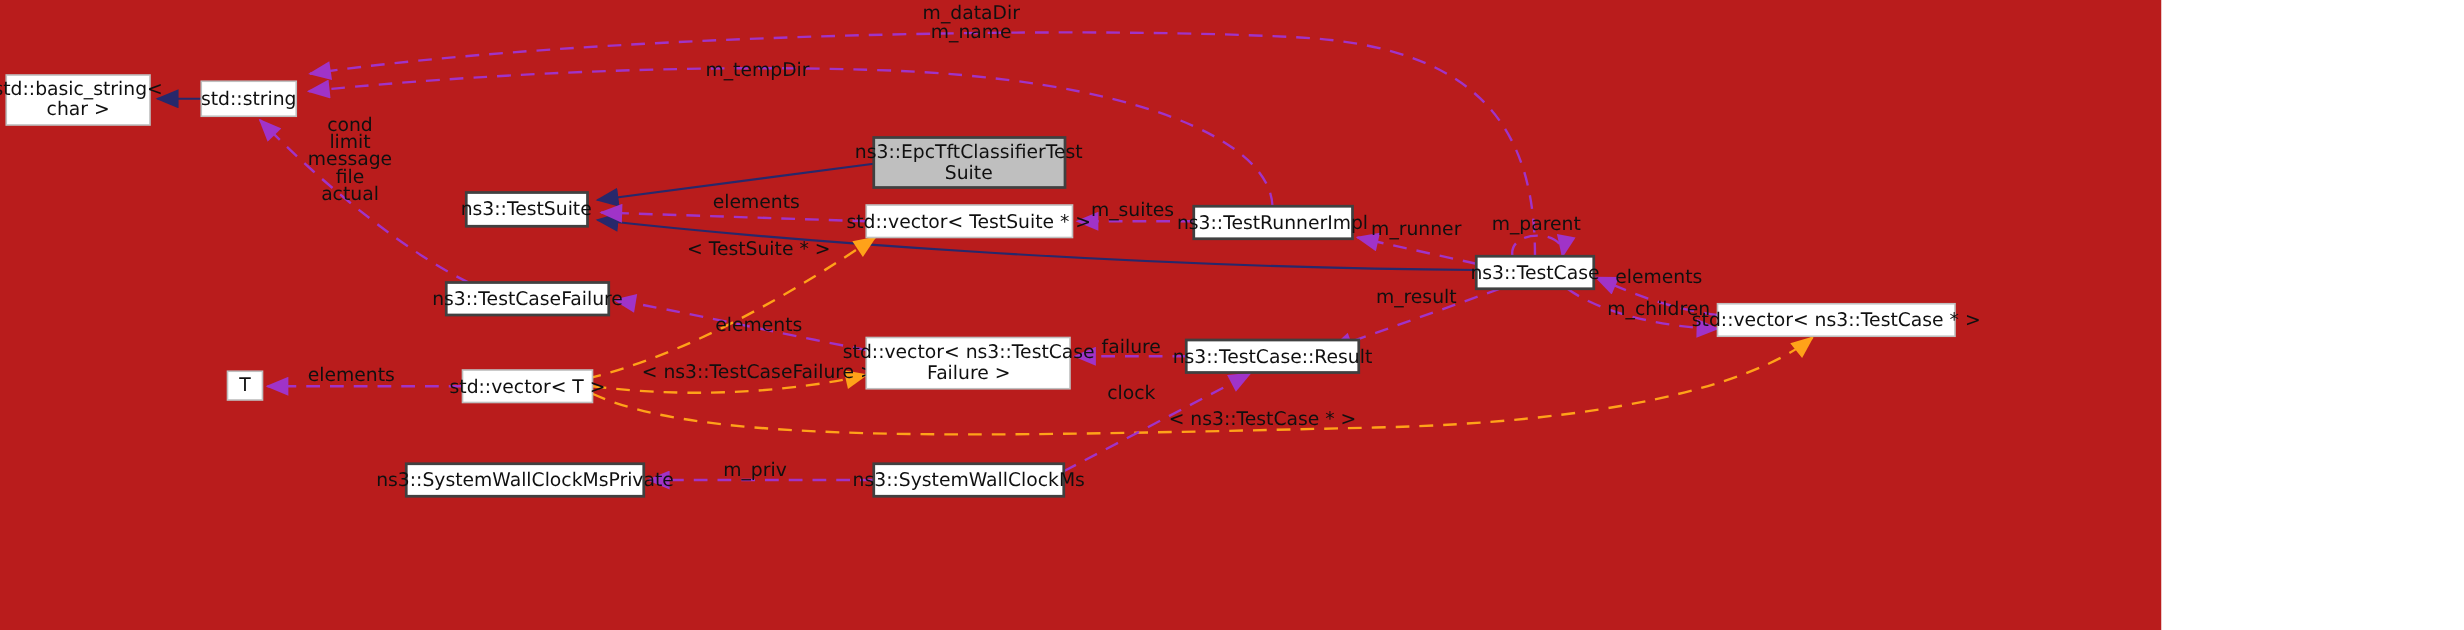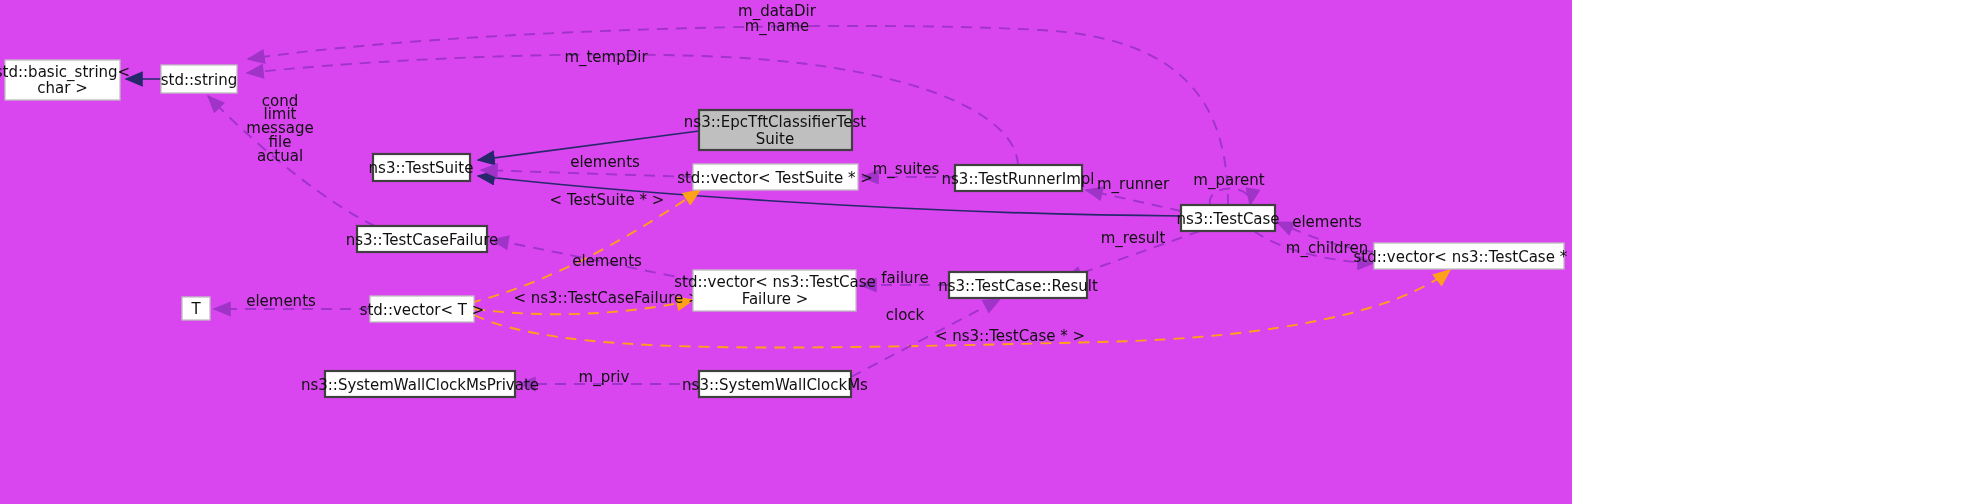--- a/index.html
+++ b/index.html
@@ -5,23 +5,23 @@
   html, body {
     margin: 0;
     padding: 0;
     background: #ffffff;
   }
   body {
     font-family: "DejaVu Sans", "Liberation Sans", sans-serif;
   }
   #diagram-root {
     position: relative;
-    width: 1572px;
+    width: 1729px;
     height: 504px;
-    background: #d946ef;
+    background: #b91c1c;
     overflow: hidden;
   }
   svg#graph {
     position: absolute;
     top: 0;
     left: 0;
     width: 1971px;
     height: 504px;
   }
   .node-box {

